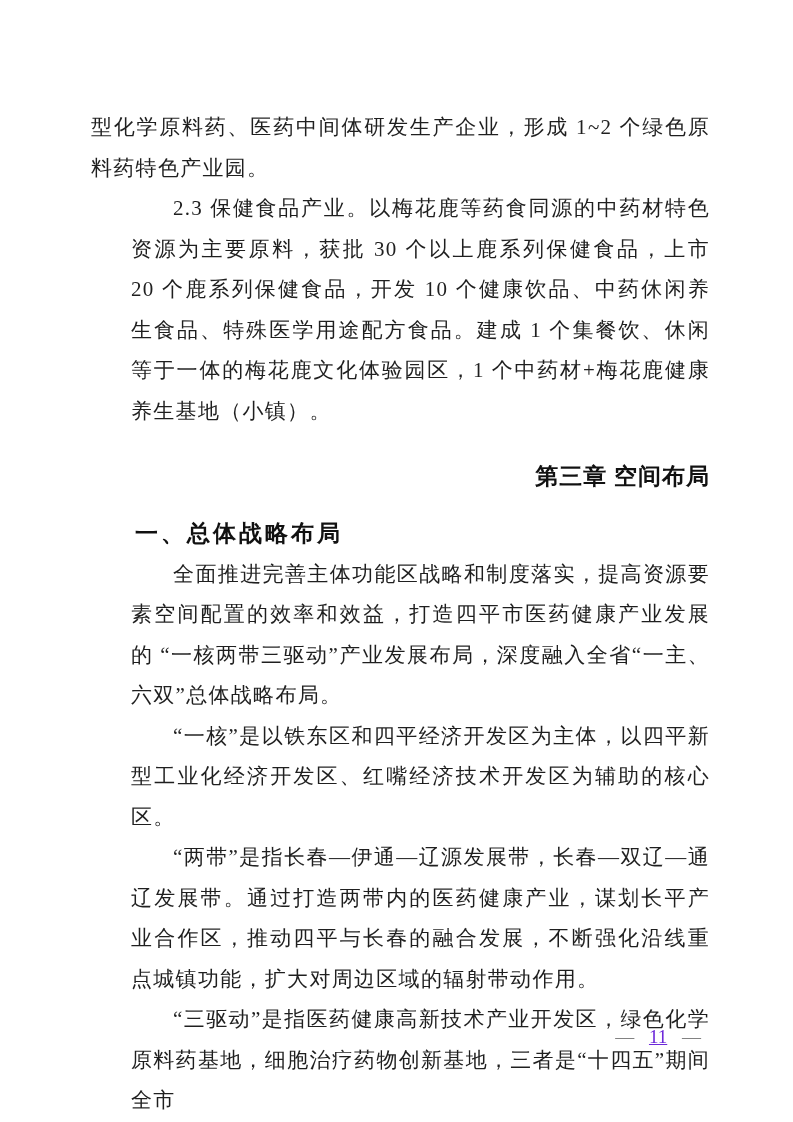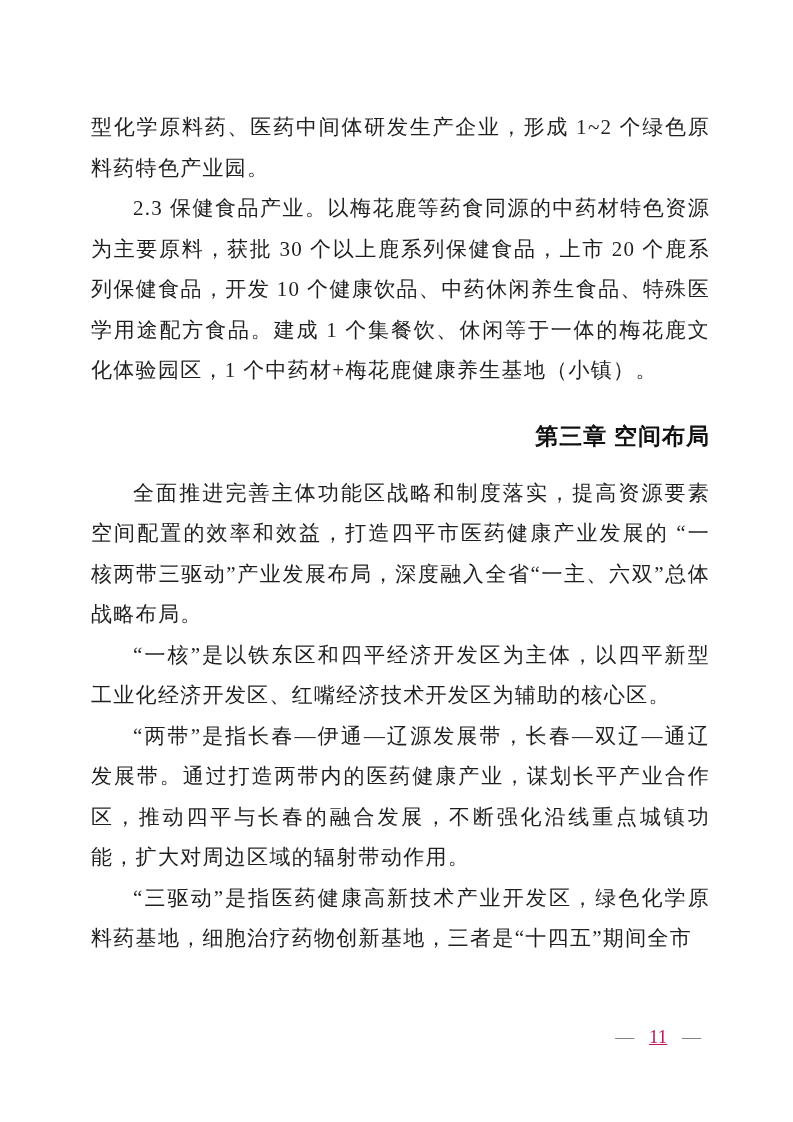--- a/index.html
+++ b/index.html
@@ -29,20 +29,21 @@
   p.body-para {
     margin: 0;
     font-size: 21px;
     line-height: 40.5px;
     letter-spacing: 1.3px;
     text-align: justify;
     color: #1f1f1f;
   }
   p.indent {
     text-indent: 2em;
+    margin-left: 40px;
   }
   h1.chapter-heading {
     margin: 25px 0 15px 0;
     font-size: 23px;
     font-weight: bold;
     line-height: 42px;
     text-align: right;
     letter-spacing: 1px;
     color: #111111;
     font-family: "Liberation Serif", "DejaVu Serif", serif;
@@ -65,36 +66,37 @@
     line-height: 26px;
     color: #333333;
     font-family: "Liberation Serif", "DejaVu Serif", serif;
     white-space: nowrap;
   }
   .page-footer .dash {
     color: #7d7d7d;
   }
   .page-footer .num {
     margin: 0 10px;
-    color: #be185d;
+    color: #6d28d9;
     text-decoration: underline;
   }
 </style>
 </head>
 <body>
 
 <div class="page">
   <div class="content">
 
     <p class="body-para">型化学原料药、医药中间体研发生产企业，形成 1~2 个绿色原料药特色产业园。</p>
 
     <p class="body-para indent">2.3 保健食品产业。以梅花鹿等药食同源的中药材特色资源为主要原料，获批 30 个以上鹿系列保健食品，上市 20 个鹿系列保健食品，开发 10 个健康饮品、中药休闲养生食品、特殊医学用途配方食品。建成 1 个集餐饮、休闲等于一体的梅花鹿文化体验园区，1 个中药材+梅花鹿健康养生基地（小镇）。</p>
 
     <h1 class="chapter-heading">第三章 空间布局</h1>
 
+    <h2 class="section-heading">一、总体战略布局</h2>
 
     <p class="body-para indent">全面推进完善主体功能区战略和制度落实，提高资源要素空间配置的效率和效益，打造四平市医药健康产业发展的 “一核两带三驱动”产业发展布局，深度融入全省“一主、六双”总体战略布局。</p>
 
     <p class="body-para indent">“一核”是以铁东区和四平经济开发区为主体，以四平新型工业化经济开发区、红嘴经济技术开发区为辅助的核心区。</p>
 
     <p class="body-para indent">“两带”是指长春—伊通—辽源发展带，长春—双辽—通辽发展带。通过打造两带内的医药健康产业，谋划长平产业合作区，推动四平与长春的融合发展，不断强化沿线重点城镇功能，扩大对周边区域的辐射带动作用。</p>
 
     <p class="body-para indent">“三驱动”是指医药健康高新技术产业开发区，绿色化学原料药基地，细胞治疗药物创新基地，三者是“十四五”期间全市</p>
 
   </div>

